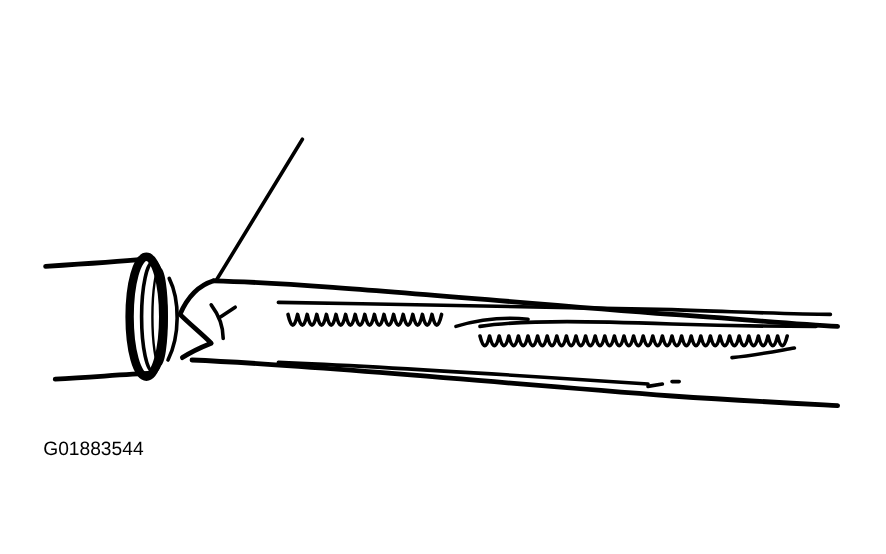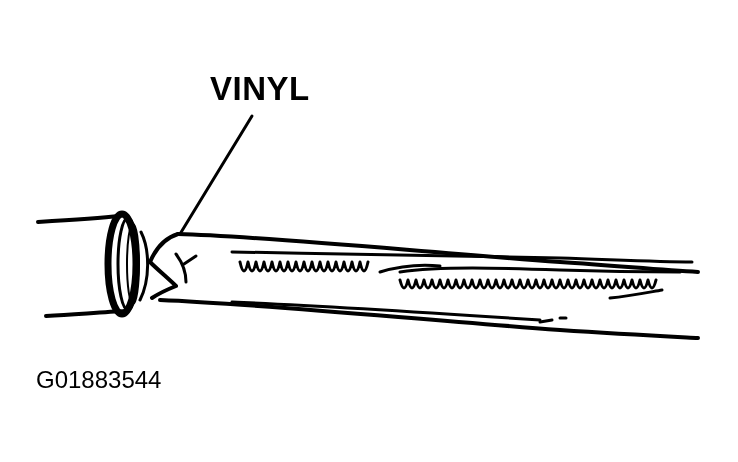--- a/index.html
+++ b/index.html
@@ -5,21 +5,21 @@
   html, body { margin: 0; padding: 0; background: #ffffff; }
   .canvas { position: relative; width: 738px; height: 462px; background: #ffffff; overflow: hidden; }
   .label {
     position: absolute;
     font-family: "Liberation Sans", "DejaVu Sans", sans-serif;
     font-weight: bold;
     color: #000000;
     letter-spacing: 0.5px;
   }
   .callout { left: 210px; top: 70px; font-size: 33px; }
-  .figid { left: 36px; top: 366px; font-size: 24px; font-weight: normal; letter-spacing: 0; }
+  .figid { left: 36px; top: 366px; font-size: 16px; font-weight: normal; letter-spacing: 0; }
   svg.art { position: absolute; left: 0; top: 0; }
   .ink { fill: none; stroke: #000; stroke-linecap: round; stroke-linejoin: round; }
 </style>
 </head>
 <body>
 
 <div class="canvas">
 
   <svg class="art" width="738" height="462" viewBox="0 0 738 462">
 
@@ -56,16 +56,15 @@
         q4,16 8,0 q4,16 8,0 q4,16 8,0 q4,16 8,0 q4,16 8,0 q4,16 8,0 q4,16 8,0 q4,16 8,0
         q4,16 8,0 q4,16 8,0 q4,16 8,0 q4,16 8,0 q4,16 8,0 q4,16 8,0 q4,16 8,0 q4,16 8,0"></path>
       <path class="ink" stroke-width="3" d="M400,272 C440,266 500,268 560,270 C620,272 660,272 680,272"></path>
       <path class="ink" stroke-width="3" d="M610,298 C630,296 650,292 662,290"></path>
       <path class="ink" stroke-width="3" d="M540,322 L552,320 M560,318 L566,318"></path>
     </g>
 
     <line class="ink" stroke-width="3" x1="252" y1="116" x2="180" y2="234"></line>
   </svg>
 
-  <div class="label callout">VINYL</div>
   <div class="label figid">G01883544</div>
 
 </div>
 
 </body></html>

